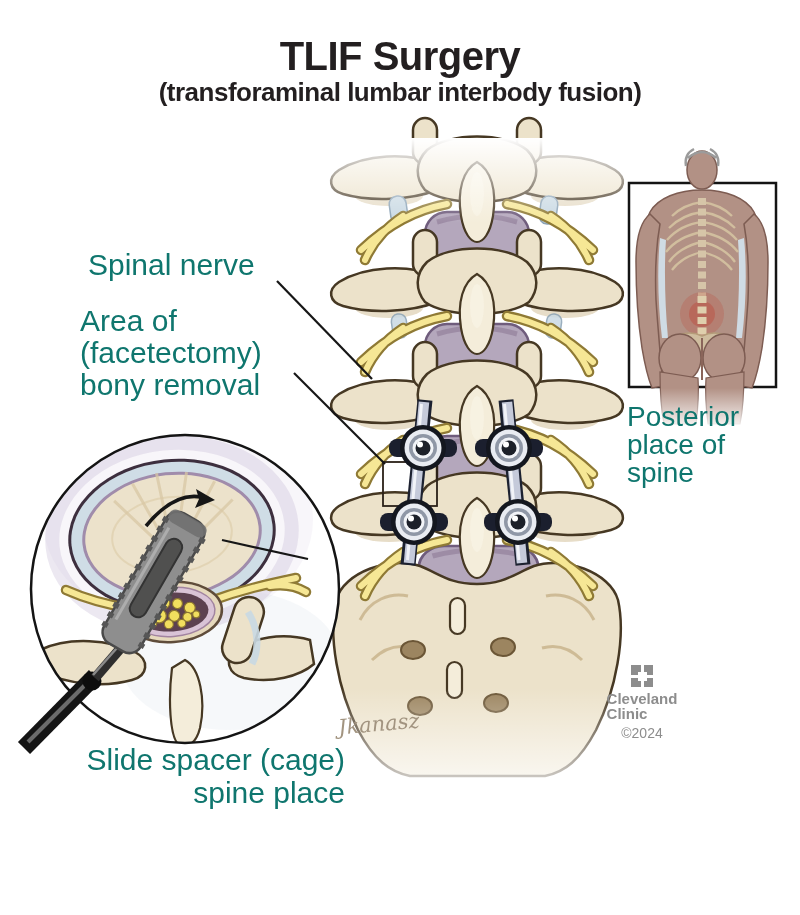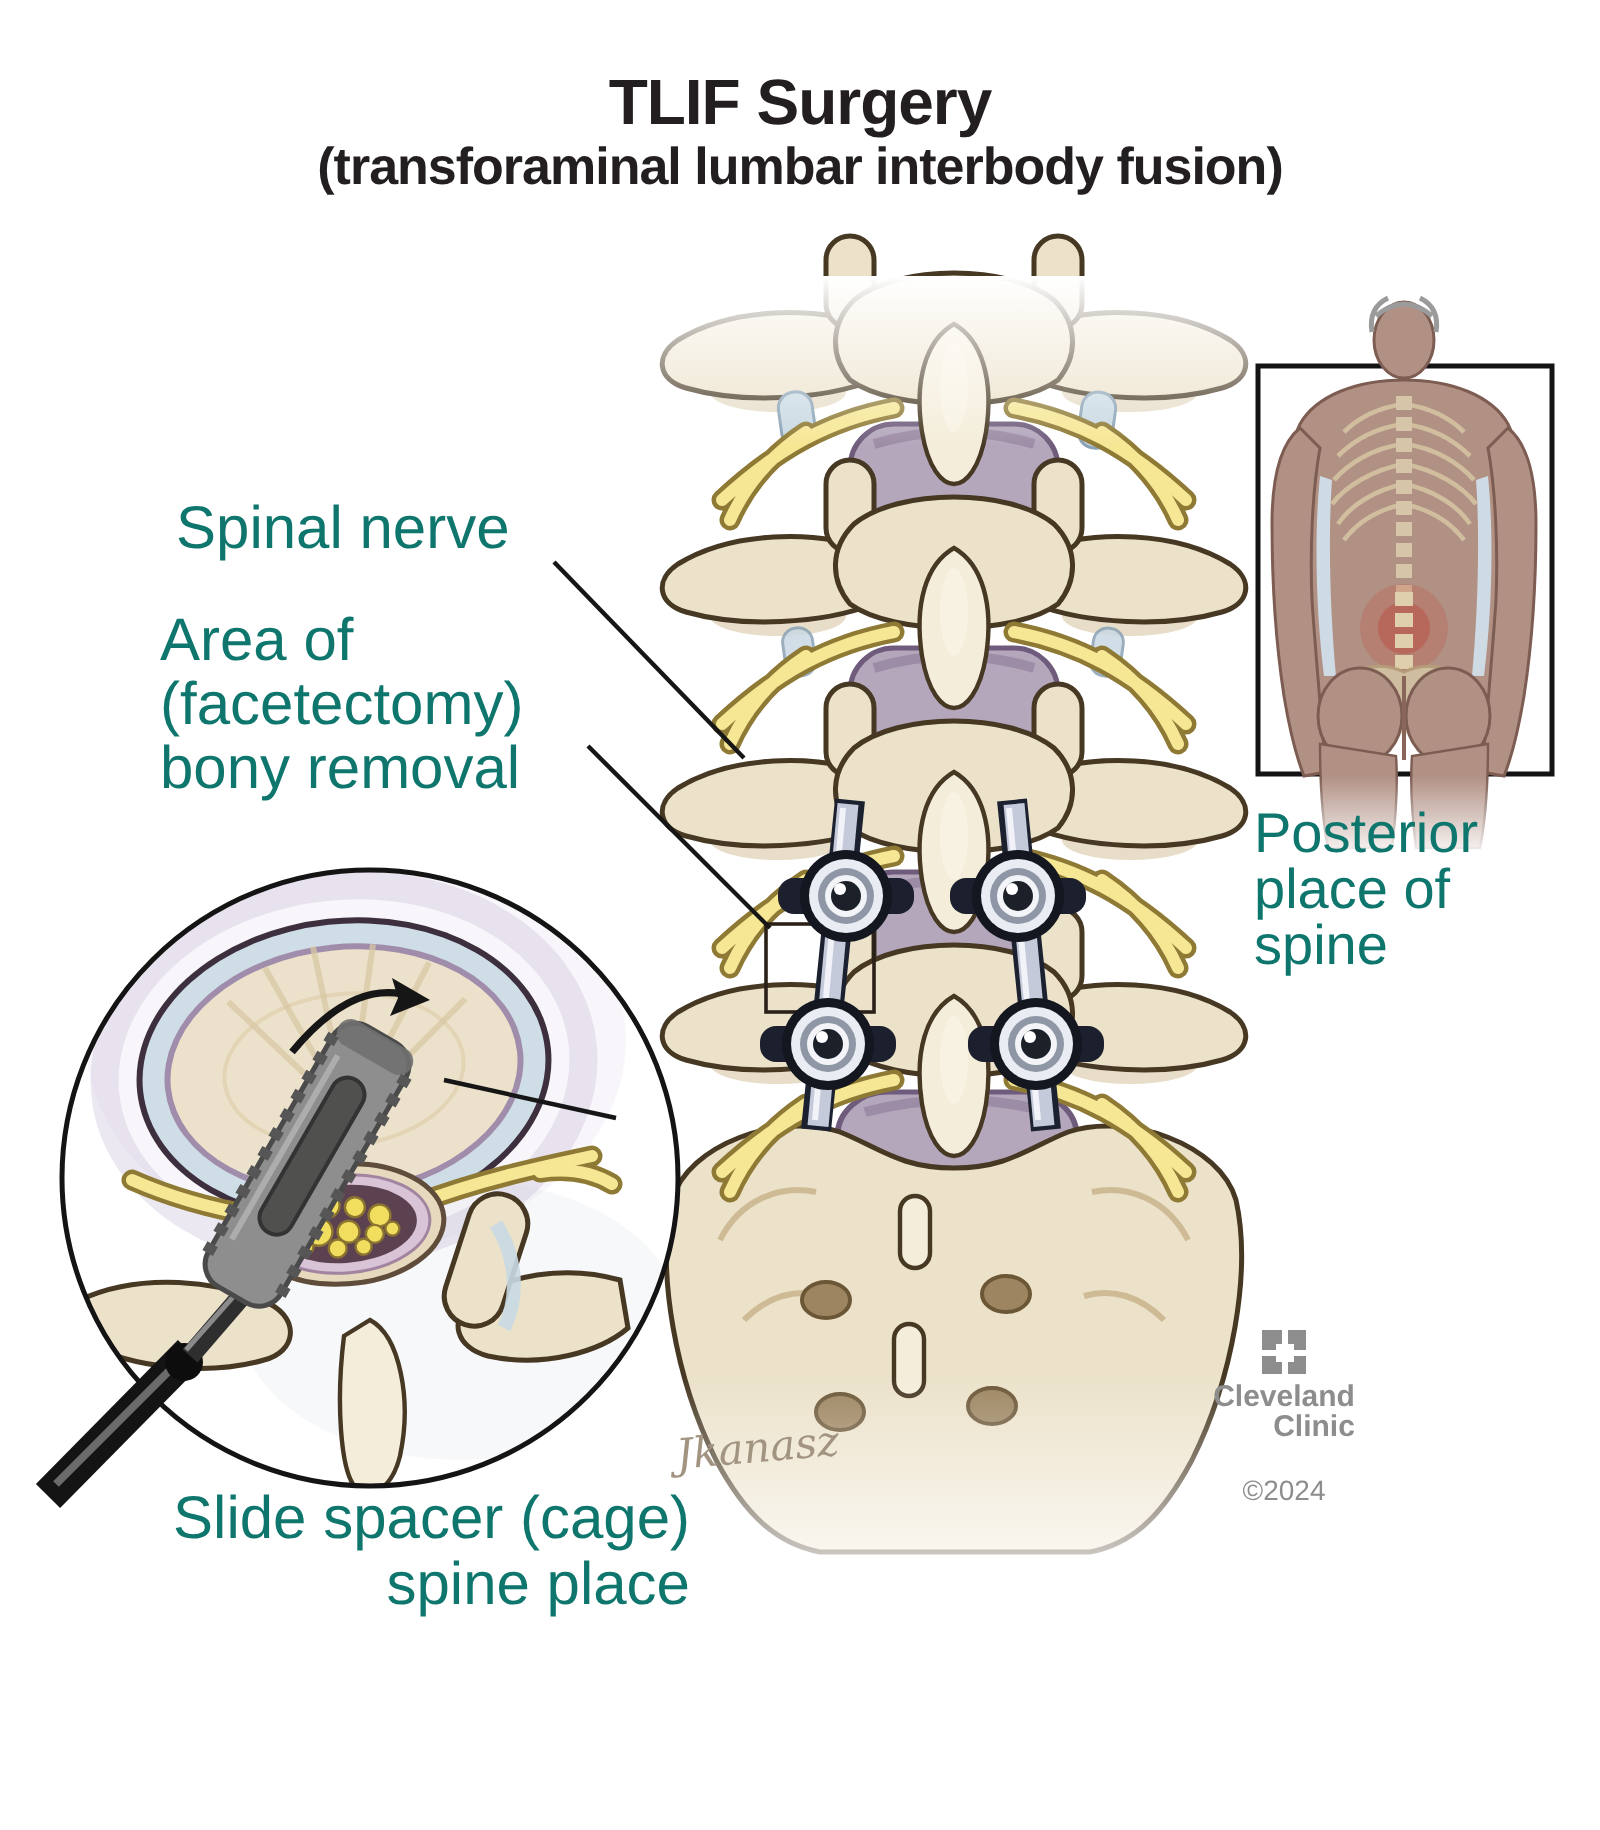--- a/index.html
+++ b/index.html
@@ -1,33 +1,33 @@
 <!DOCTYPE html>
 <html><head>
 <meta charset="utf-8">
 <style>
   *{margin:0;padding:0;box-sizing:border-box}
   body{background:#fff;font-family:"Liberation Sans",sans-serif;color:#231f20}
   .canvas{position:relative;width:800px;height:915px;background:#fff;overflow:hidden}
   svg{position:absolute;left:0;top:0}
   .title{position:absolute;top:34px;left:0;width:800px;text-align:center;font-weight:700;line-height:1.1;letter-spacing:-.5px}
-  .t1{font-size:32px}
+  .t1{font-size:40px}
   .t2{font-size:26px}
   .lbl{position:absolute;font-size:30px;line-height:32px;color:#0f766e}
   #lbl-spinal{left:88px;top:249px}
   #lbl-bony{left:80px;top:305px}
   #cap-slide{left:15px;top:743px;width:330px;text-align:right;line-height:33px}
   #cap-posterior{left:627px;top:403px;width:150px;text-align:left;font-size:28px;line-height:28px}
   #branding{position:absolute;left:592px;top:665px;width:100px;display:flex;flex-direction:column;align-items:center}
   .cc-logo{position:relative;width:22px;height:22px;margin-bottom:4px}
   .cc-logo .q{position:absolute;width:9.5px;height:9.5px;background:#8d8d8d}
   .q1{top:0;left:0}.q2{top:0;right:0}.q3{bottom:0;left:0}.q4{bottom:0;right:0}
   .cc-center{position:absolute;width:9px;height:9px;background:#fff;top:6.5px;left:6.5px}
-  .cc-name{font-weight:700;font-size:15px;line-height:15px;color:#8d8d8d;text-align:right}
-  .cc-copy{font-size:14px;color:#8d8d8d;margin-top:16px}
+  .cc-name{font-weight:700;font-size:15px;line-height:15px;color:#8d8d8d;text-align:left}
+  .cc-copy{font-size:14px;color:#8d8d8d;margin-top:4px}
   #signature{position:absolute;left:338px;top:712px;font-family:"DejaVu Serif",serif;font-style:italic;font-size:21px;color:#a29480;transform:rotate(-5deg)}
   
   .bone{fill:#ece2ca;stroke:#463823;stroke-width:2.5}
   .bone2{fill:#f4edda;stroke:#463823;stroke-width:2.2}
   .shade{fill:#d3c19b;opacity:.55}
   .no{stroke:#8f7a35;stroke-width:10.5;fill:none;stroke-linecap:round}
   .ni{stroke:#f6e795;stroke-width:6;fill:none;stroke-linecap:round}
   .lead{stroke:#161616;stroke-width:2.2;fill:none}
 </style>
 </head>

